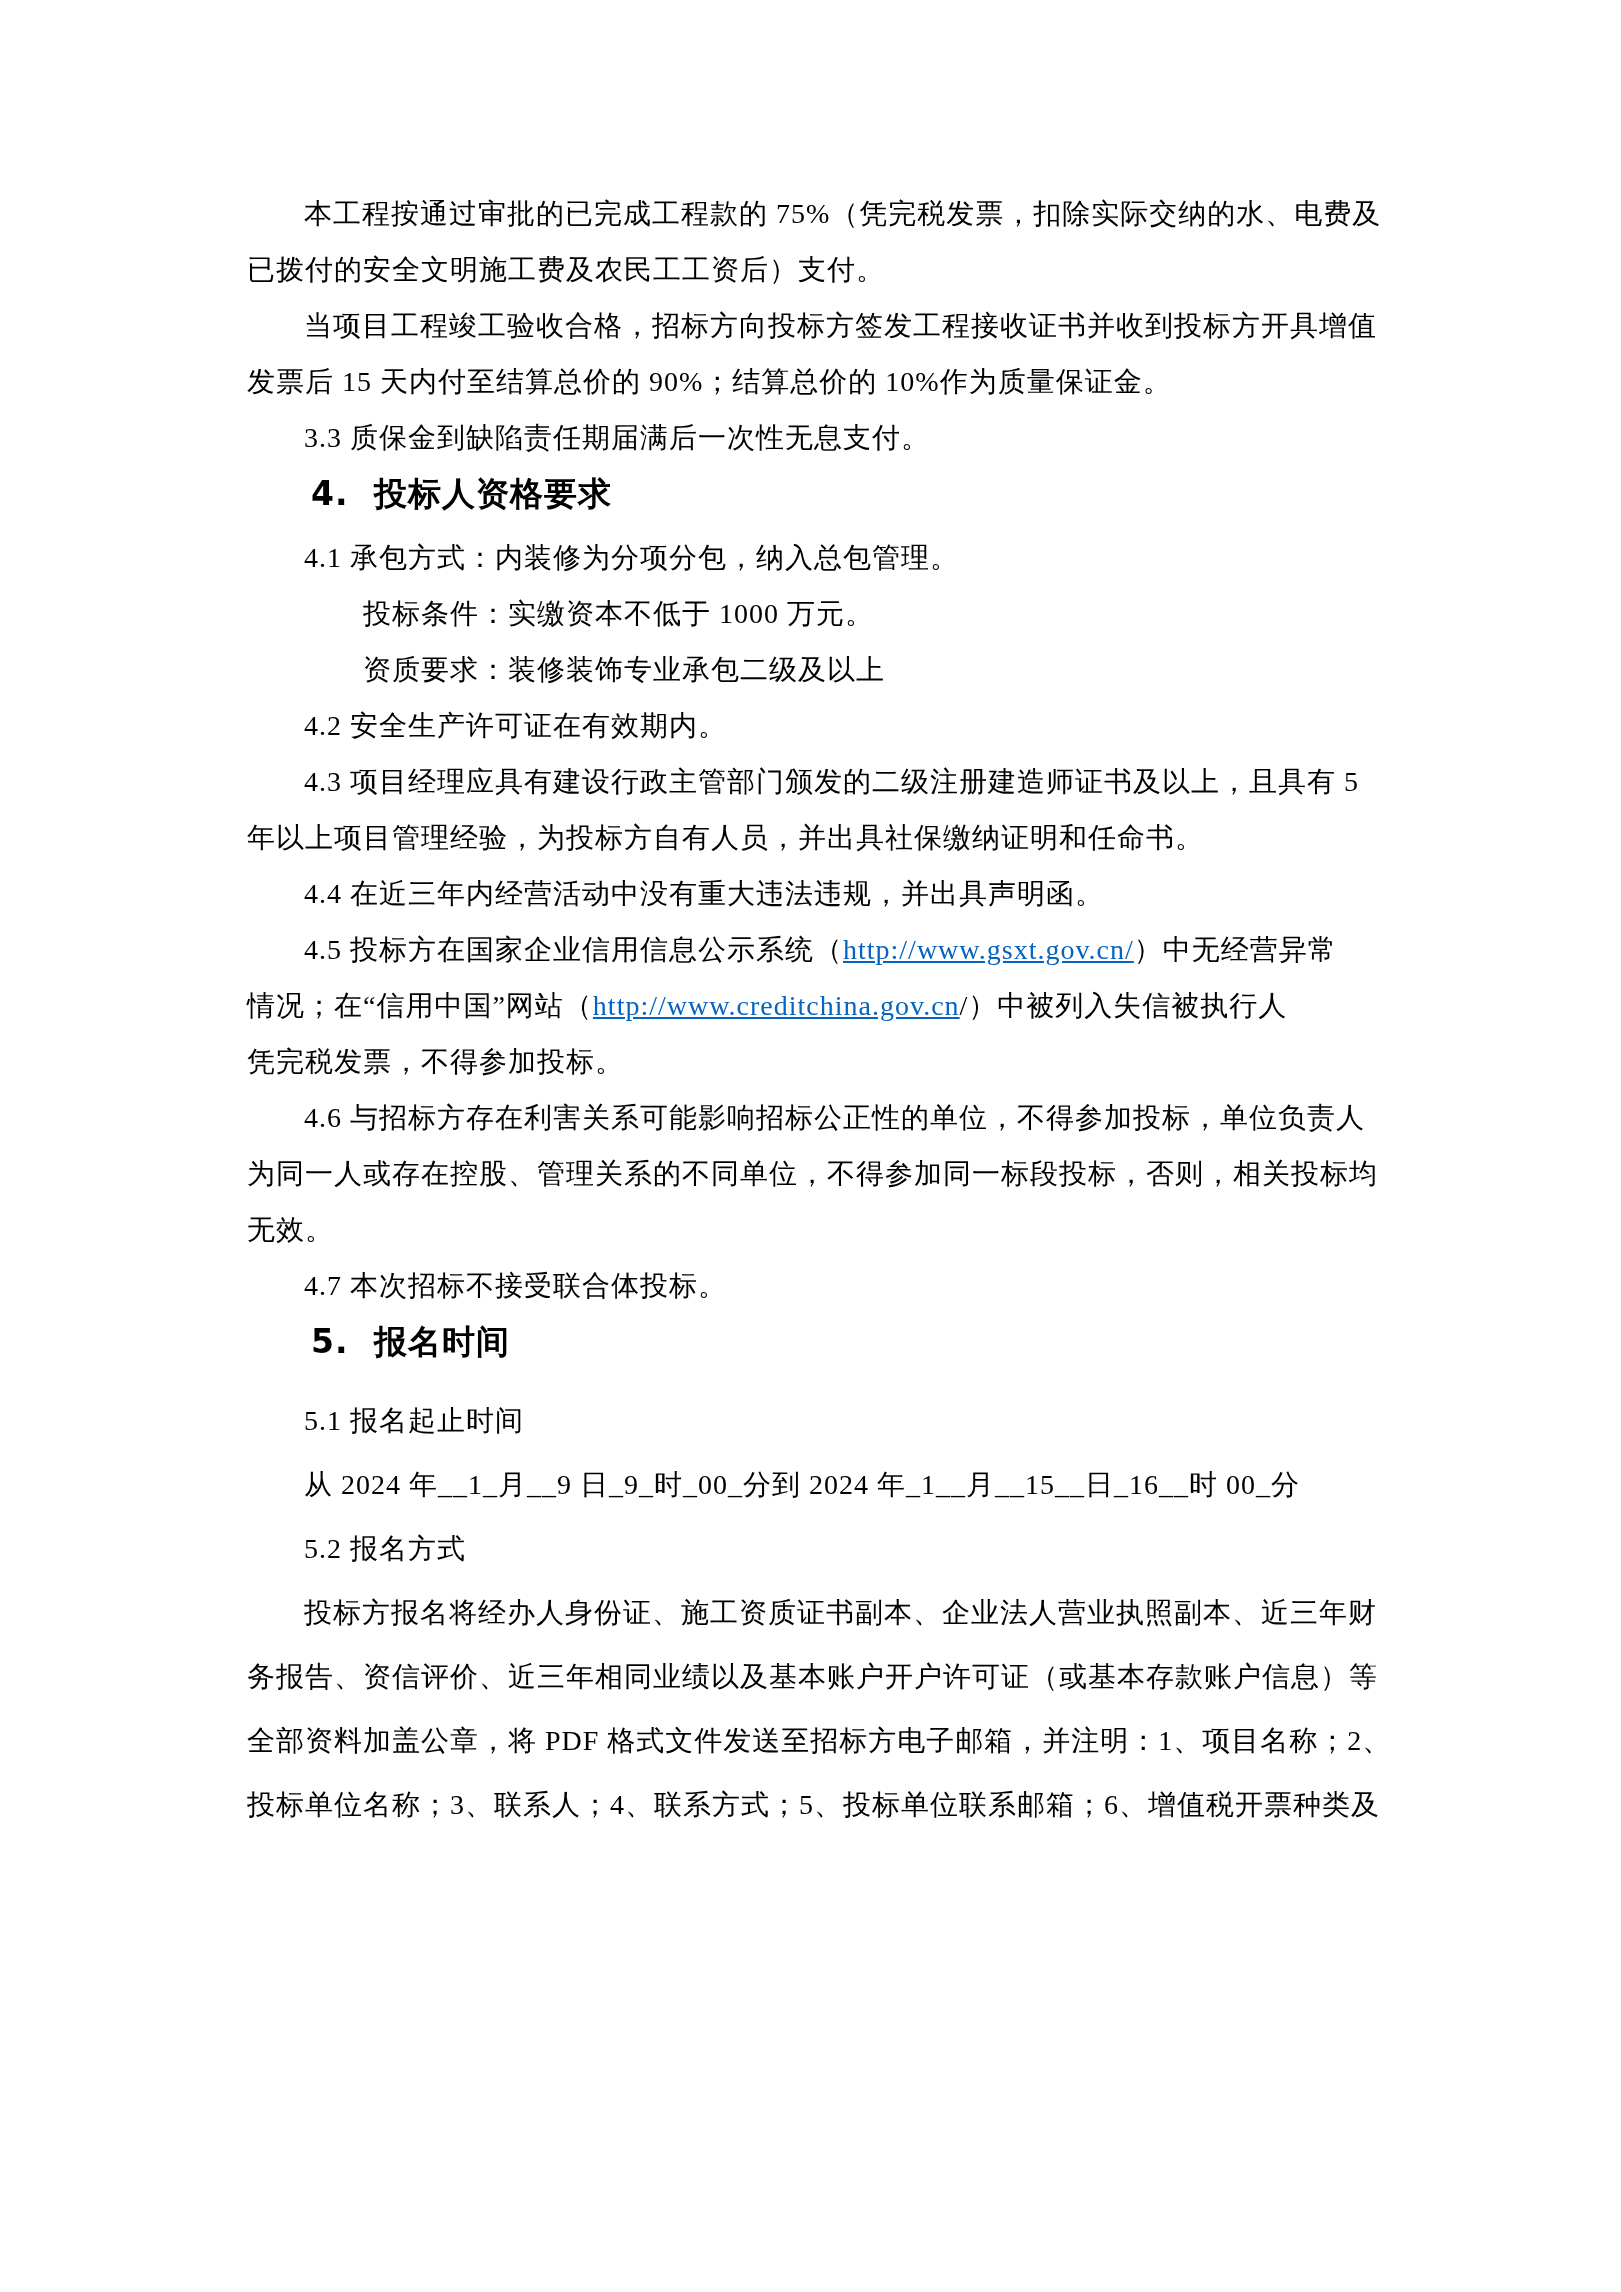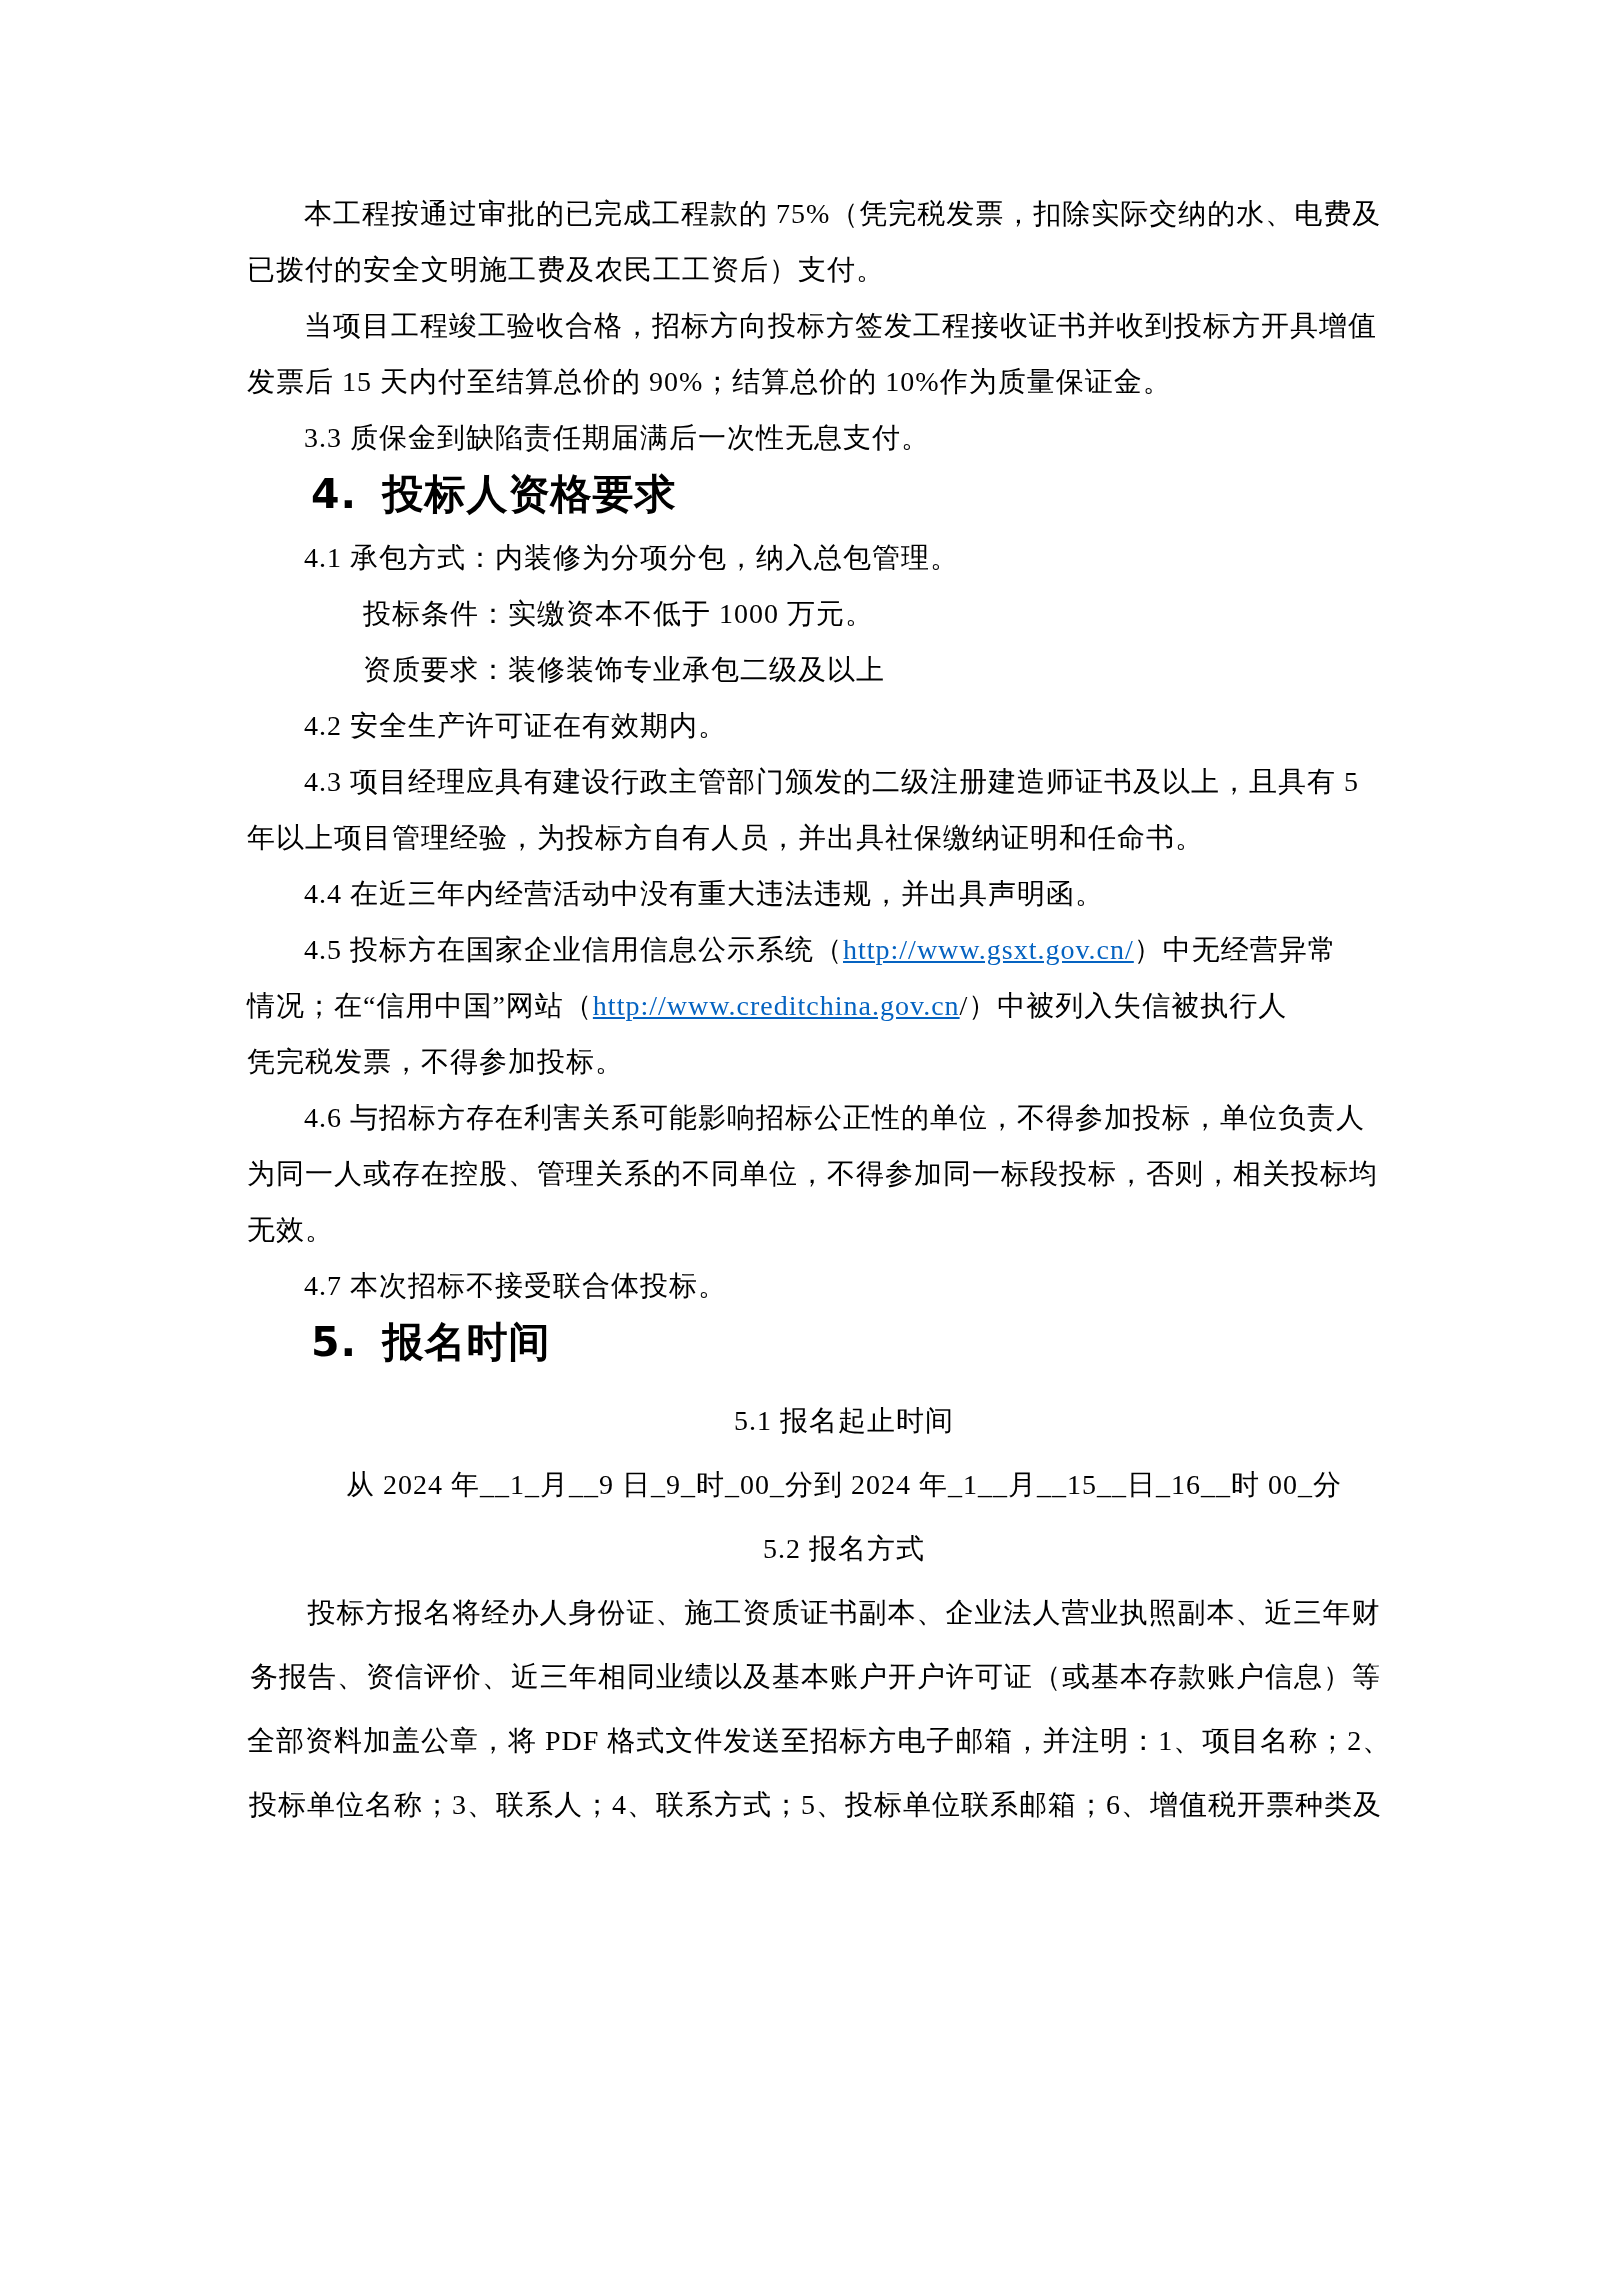--- a/index.html
+++ b/index.html
@@ -14,27 +14,27 @@
   .content{
     position:absolute;
     left:247px;top:186px;
     width:1137px;
   }
   .bodytext{font-size:28px;letter-spacing:1px;}
   .line{
     line-height:56px;
     white-space:nowrap;
   }
-  .sec5 .line{line-height:64px;text-align:center;}
+  .sec5 .line{line-height:64px;}
   .ind2{padding-left:57px;}
   .ind4{padding-left:116px;}
   .heading{
     font-family:"DejaVu Sans","Liberation Sans",sans-serif;
     font-weight:bold;
-    font-size:41px;
+    font-size:33px;
     letter-spacing:1px;
     line-height:56px;
     white-space:nowrap;
     margin-left:64px;
   }
   .h4{margin-bottom:7.8px;}
   .h5{margin-bottom:19.6px;}
   .hnum{display:inline-block;margin-right:25.5px;}
   a.doclink{
     color:#0563C1;

